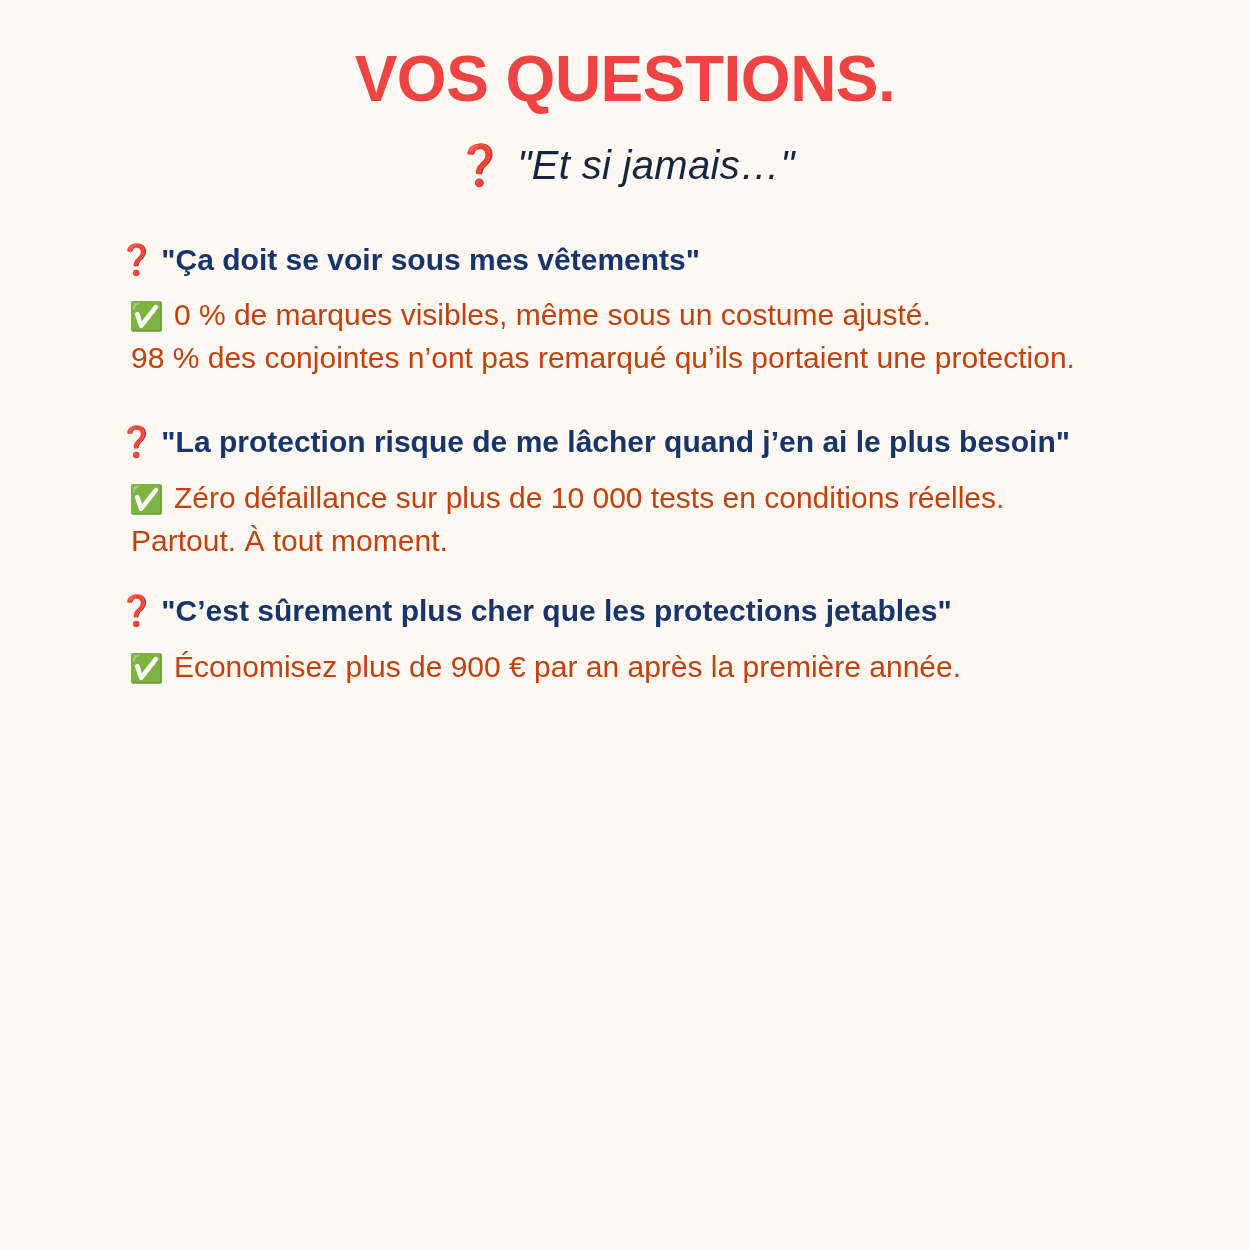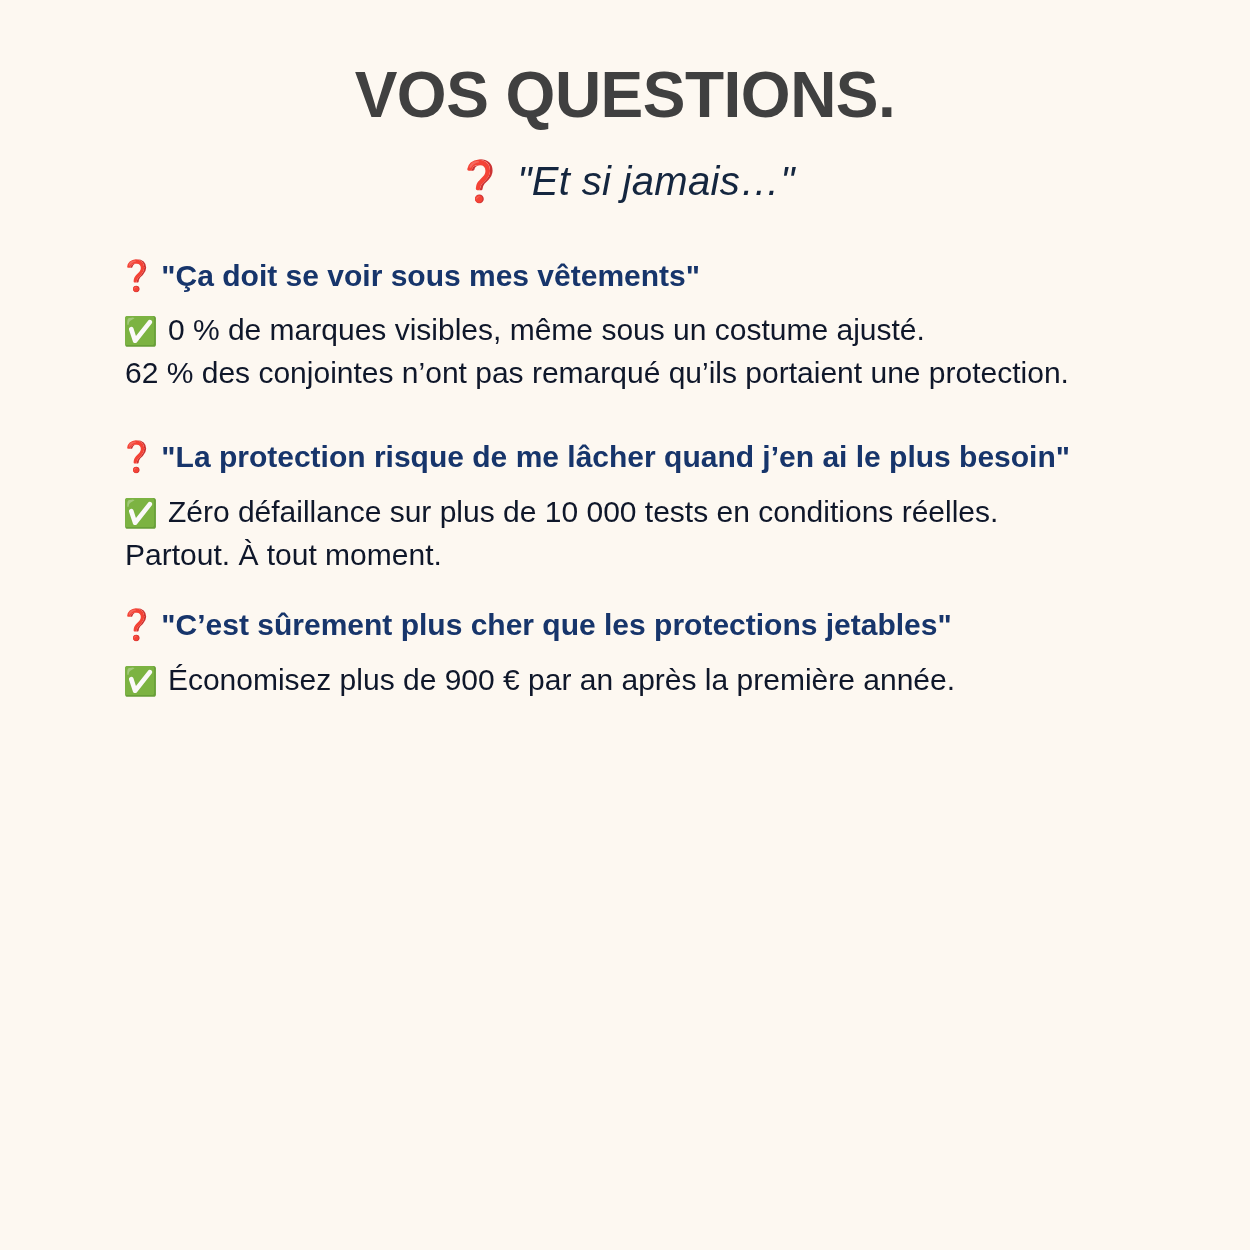--- a/index.html
+++ b/index.html
@@ -18,26 +18,26 @@
     width: 1250px;
     height: 1250px;
     box-sizing: border-box;
     padding: 44px 56px 20px 56px;
     position: relative;
   }
 
   
   .headline {
     text-align: center;
-    color: #404040;
+    color: #ef4444;
     font-weight: 800;
     font-size: 64px;
     line-height: 1.12;
     letter-spacing: -0.5px;
-    margin: 16px;
+    margin: 0;
   }
   .headline .line {
     display: block;
     white-space: pre;
   }
   .subhead {
     text-align: center;
     margin-top: 26px;
     font-size: 40px;
     font-style: italic;
@@ -71,23 +71,23 @@
     margin: 0 0 14px 0;
   }
   .question .q-icon {
     color: #c8102e;
     font-weight: 800;
     margin-right: 6px;
   }
   .answer {
     font-size: 30px;
     line-height: 1.42;
-    color: #0f172a;
+    color: #c2410c;
     font-weight: 400;
-    margin: 9px;
+    margin: 15px;
     text-indent: -2px;
   }
   .answer .check {
     font-size: 28px;
     margin-right: 10px;
     display: inline-block;
     vertical-align: -1px;
   }
   .answer .line2 {
     display: block;
@@ -111,21 +111,21 @@
   </div>
 
   <div class="faq">
 
     <div class="faq-item item-1">
       <p class="question">
         <span class="q-icon">❓</span><span>"Ça doit se voir sous mes vêtements"</span>
       </p>
       <p class="answer">
         <span class="check">✅</span><span>0 % de marques visibles, même sous un costume ajusté.</span>
-        <span class="line2">62 % des conjointes n’ont pas remarqué qu’ils portaient une protection.</span>
+        <span class="line2">98 % des conjointes n’ont pas remarqué qu’ils portaient une protection.</span>
       </p>
     </div>
 
     <div class="faq-item item-2">
       <p class="question">
         <span class="q-icon">❓</span><span>"La protection risque de me lâcher quand j’en ai le plus besoin"</span>
       </p>
       <p class="answer">
         <span class="check">✅</span><span>Zéro défaillance sur plus de 10 000 tests en conditions réelles.</span>
         <span class="line2"> Partout. À tout moment.</span>

